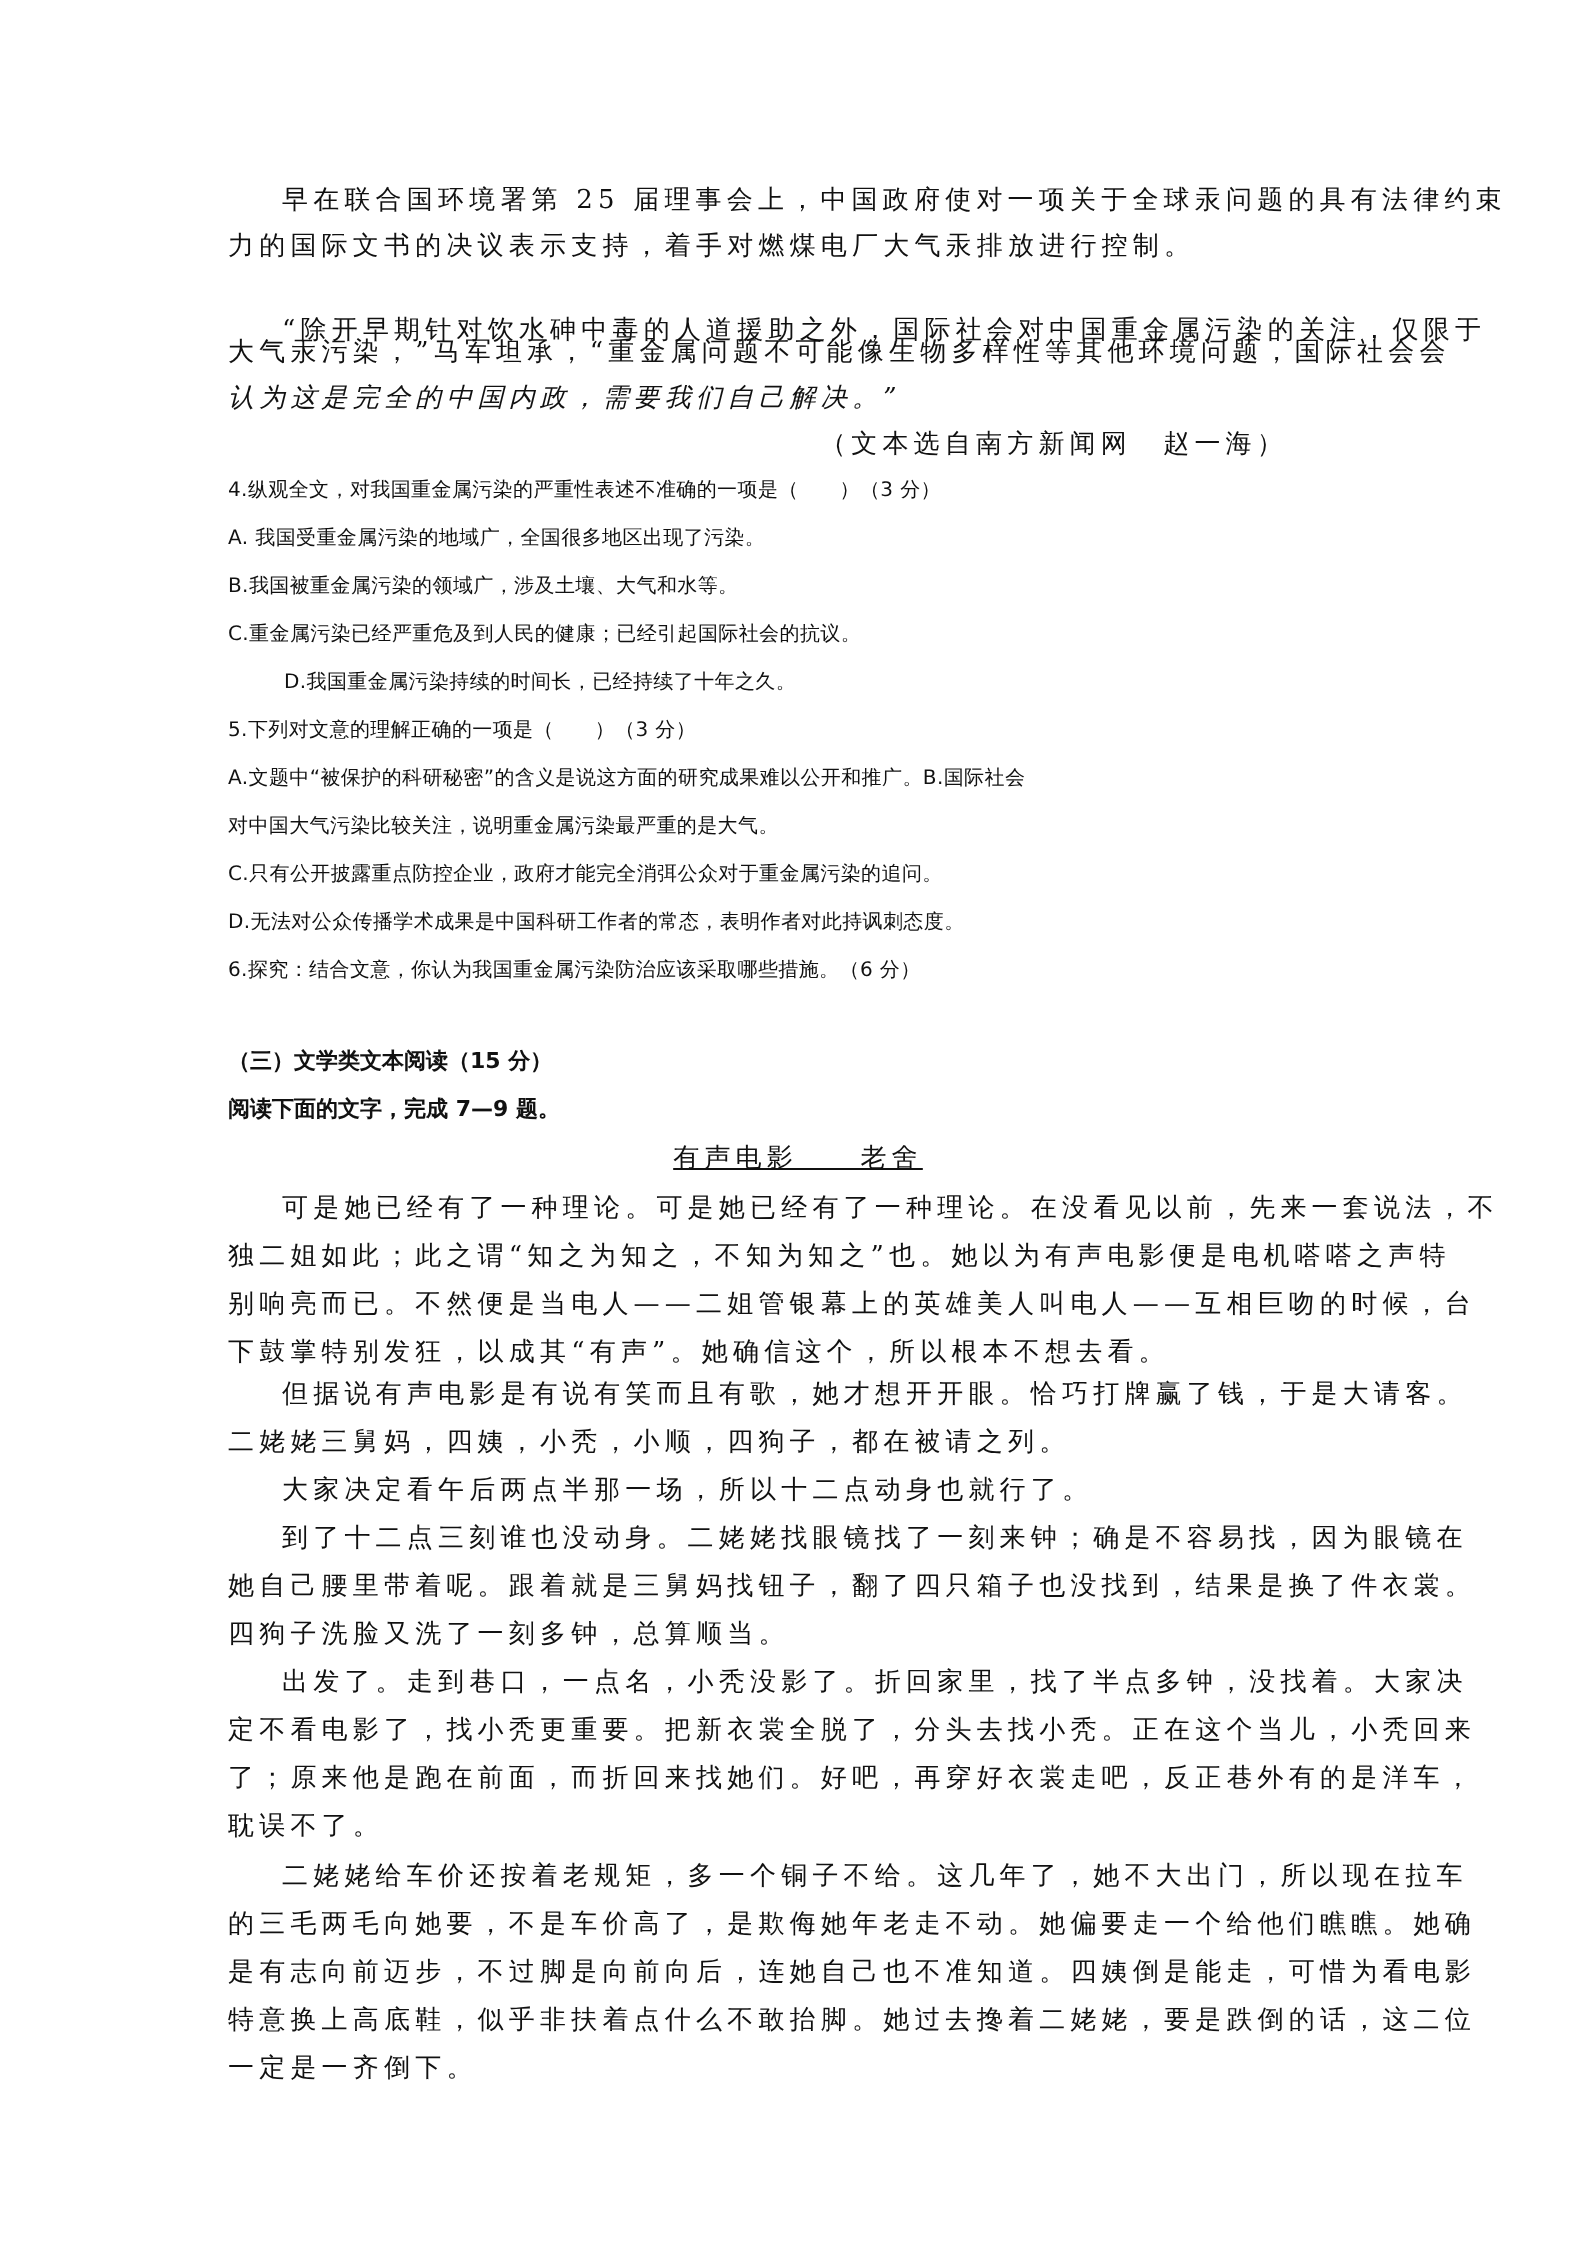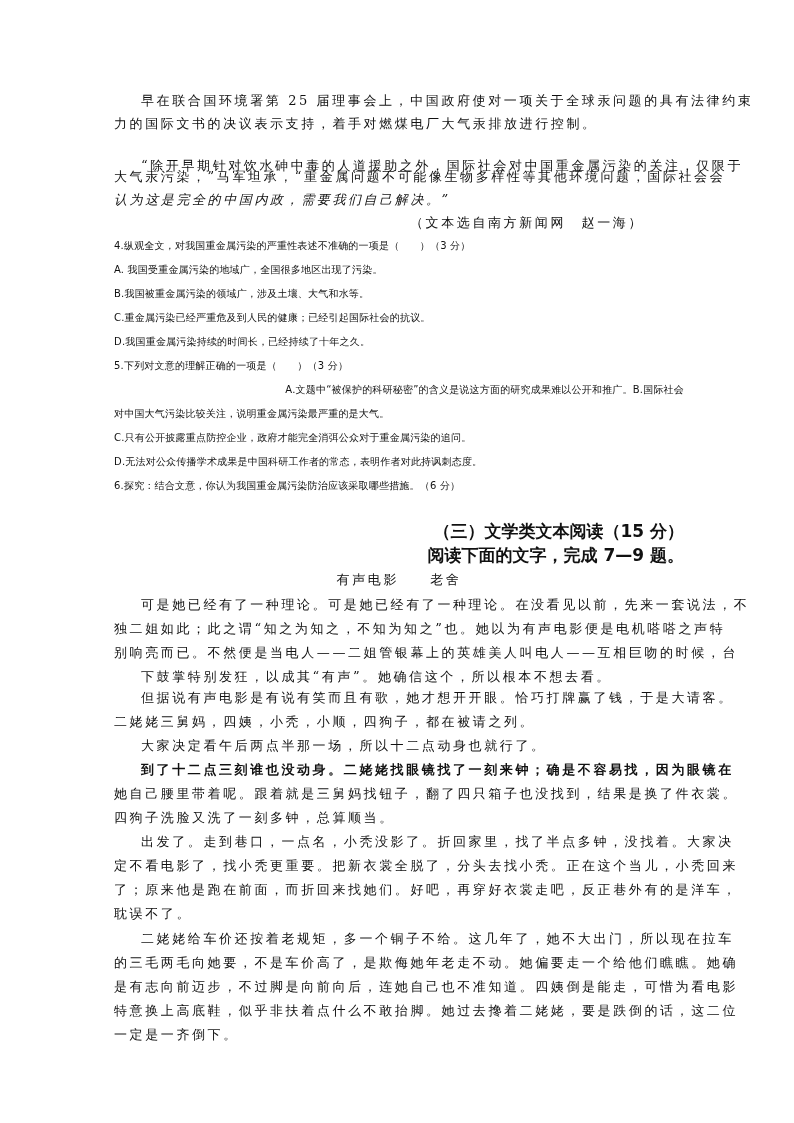--- a/index.html
+++ b/index.html
@@ -36,23 +36,22 @@
       letter-spacing: 2.6px;
       font-size: 13px;
     }
     .q {
       font-family: "DejaVu Sans", sans-serif;
       font-size: 10px;
       letter-spacing: 0.2px;
     }
     .bold {
       font-weight: bold;
-      font-size: 17px;
+      font-size: 11px;
       letter-spacing: 0px;
-      text-align: right;
     }
     .indent { padding-left: 27px; }
     .center { text-align: center; left: 114px; width: 570px; }
     .right-src { left: 410px; }
   </style>
 </head>
 <body>
 
 <div class="page">
 
@@ -60,45 +59,45 @@
   <div class="line song" style="top:115px;">力的国际文书的决议表示支持，着手对燃煤电厂大气汞排放进行控制。</div>
   <div class="line song indent" style="top:145px;margin-top:12px;">“除开早期针对饮水砷中毒的人道援助之外，国际社会对中国重金属污染的关注，仅限于</div>
   <div class="line song" style="top:168px;text-align:center;">大气汞污染，”马军坦承，“重金属问题不可能像生物多样性等其他环境问题，国际社会会</div>
   <div class="line song" style="top:191px;font-style:italic;">认为这是完全的中国内政，需要我们自己解决。”</div>
   <div class="line song right-src" style="top:214px;">（文本选自南方新闻网　赵一海）</div>
 
   <div class="line q" style="top:237px;">4.纵观全文，对我国重金属污染的严重性表述不准确的一项是（　　）（3 分）</div>
   <div class="line q" style="top:261px;">A.  我国受重金属污染的地域广，全国很多地区出现了污染。</div>
   <div class="line q" style="top:285px;">B.我国被重金属污染的领域广，涉及土壤、大气和水等。</div>
   <div class="line q" style="top:309px;">C.重金属污染已经严重危及到人民的健康；已经引起国际社会的抗议。</div>
-  <div class="line q" style="top:333px;">D.我国重金属污染持续的时间长，已经持续了十年之久。</div>
+  <div class="line q" style="top:333px;margin-left:28px;">D.我国重金属污染持续的时间长，已经持续了十年之久。</div>
 
   <div class="line q" style="top:357px;">5.下列对文意的理解正确的一项是（　　）（3 分）</div>
-  <div class="line q" style="top:381px;text-align:right;">A.文题中“被保护的科研秘密”的含义是说这方面的研究成果难以公开和推广。B.国际社会</div>
+  <div class="line q" style="top:381px;">A.文题中“被保护的科研秘密”的含义是说这方面的研究成果难以公开和推广。B.国际社会</div>
   <div class="line q" style="top:405px;">对中国大气污染比较关注，说明重金属污染最严重的是大气。</div>
   <div class="line q" style="top:429px;">C.只有公开披露重点防控企业，政府才能完全消弭公众对于重金属污染的追问。</div>
   <div class="line q" style="top:453px;">D.无法对公众传播学术成果是中国科研工作者的常态，表明作者对此持讽刺态度。</div>
 
   <div class="line q" style="top:477px;">6.探究：结合文意，你认为我国重金属污染防治应该采取哪些措施。（6 分）</div>
 
   <div class="line bold" style="top:522px;">（三）文学类文本阅读（15 分）</div>
   <div class="line bold" style="top:546px;">阅读下面的文字，完成 7—9 题。</div>
-  <div class="line song center" style="top:571px;">有声电影　　老舍</div>
+  <div class="line song center" style="top:571px;text-decoration:underline;">有声电影　　老舍</div>
 
   <div class="line song indent" style="top:596px;">可是她已经有了一种理论。可是她已经有了一种理论。在没看见以前，先来一套说法，不</div>
   <div class="line song" style="top:620px;">独二姐如此；此之谓“知之为知之，不知为知之”也。她以为有声电影便是电机嗒嗒之声特</div>
   <div class="line song" style="top:644px;">别响亮而已。不然便是当电人——二姐管银幕上的英雄美人叫电人——互相巨吻的时候，台</div>
-  <div class="line song" style="top:668px;margin-left:27px;">下鼓掌特别发狂，以成其“有声”。她确信这个，所以根本不想去看。</div>
+  <div class="line song" style="top:668px;">下鼓掌特别发狂，以成其“有声”。她确信这个，所以根本不想去看。</div>
 
   <div class="line song indent" style="top:689px;">但据说有声电影是有说有笑而且有歌，她才想开开眼。恰巧打牌赢了钱，于是大请客。</div>
   <div class="line song" style="top:713px;">二姥姥三舅妈，四姨，小秃，小顺，四狗子，都在被请之列。</div>
 
   <div class="line song indent" style="top:737px;">大家决定看午后两点半那一场，所以十二点动身也就行了。</div>
 
-  <div class="line song indent" style="top:761px;font-weight:bold;">到了十二点三刻谁也没动身。二姥姥找眼镜找了一刻来钟；确是不容易找，因为眼镜在</div>
+  <div class="line song indent" style="top:761px;">到了十二点三刻谁也没动身。二姥姥找眼镜找了一刻来钟；确是不容易找，因为眼镜在</div>
   <div class="line song" style="top:785px;">她自己腰里带着呢。跟着就是三舅妈找钮子，翻了四只箱子也没找到，结果是换了件衣裳。</div>
   <div class="line song" style="top:809px;">四狗子洗脸又洗了一刻多钟，总算顺当。</div>
 
   <div class="line song indent" style="top:833px;">出发了。走到巷口，一点名，小秃没影了。折回家里，找了半点多钟，没找着。大家决</div>
   <div class="line song" style="top:857px;">定不看电影了，找小秃更重要。把新衣裳全脱了，分头去找小秃。正在这个当儿，小秃回来</div>
   <div class="line song" style="top:881px;">了；原来他是跑在前面，而折回来找她们。好吧，再穿好衣裳走吧，反正巷外有的是洋车，</div>
   <div class="line song" style="top:905px;">耽误不了。</div>
 
   <div class="line song indent" style="top:930px;">二姥姥给车价还按着老规矩，多一个铜子不给。这几年了，她不大出门，所以现在拉车</div>
   <div class="line song" style="top:954px;">的三毛两毛向她要，不是车价高了，是欺侮她年老走不动。她偏要走一个给他们瞧瞧。她确</div>

